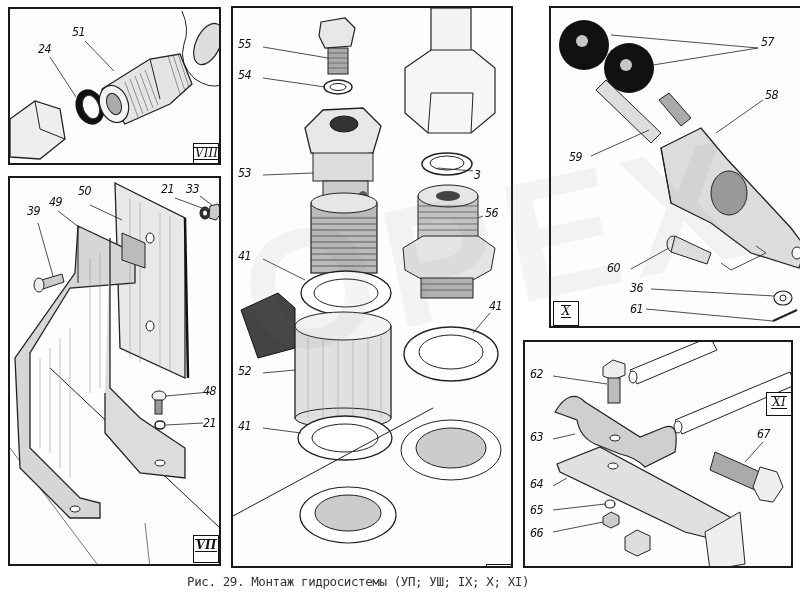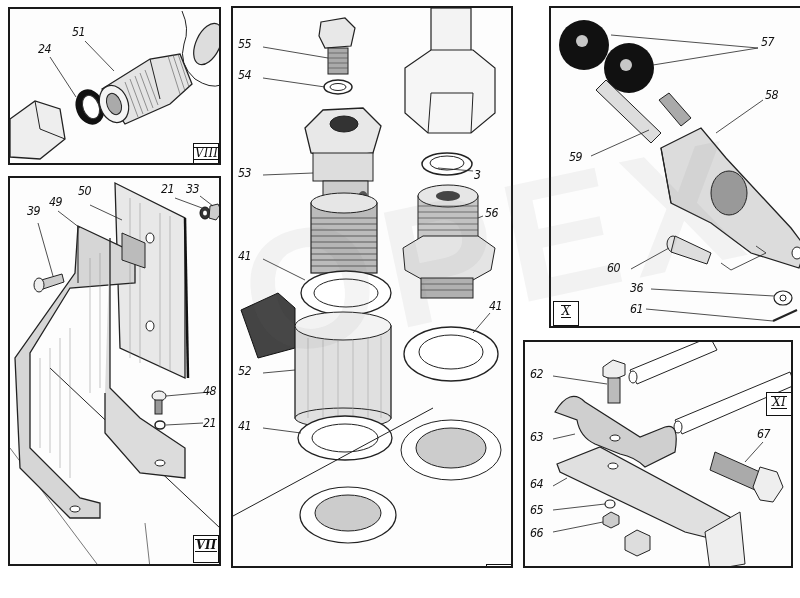--- a/index.html
+++ b/index.html
@@ -300,13 +300,14 @@
     <div class="callout" style="left:5px; top:25px;">62</div>
     <div class="callout" style="left:5px; top:88px;">63</div>
     <div class="callout" style="left:232px; top:85px;">67</div>
     <div class="callout" style="left:5px; top:135px;">64</div>
     <div class="callout" style="left:5px; top:161px;">65</div>
     <div class="callout" style="left:5px; top:184px;">66</div>
     <div class="roman" style="left:241px; top:2px; width:26px; height:24px;margin-top:48px;"><span>XI</span></div>
   </div>
 
   <div class="watermark">OPEX</div>
+  <div class="caption">Рис. 29. Монтаж гидросистемы (УП; УШ; IX; X; XI)</div>
 </div>
 
 </body></html>

